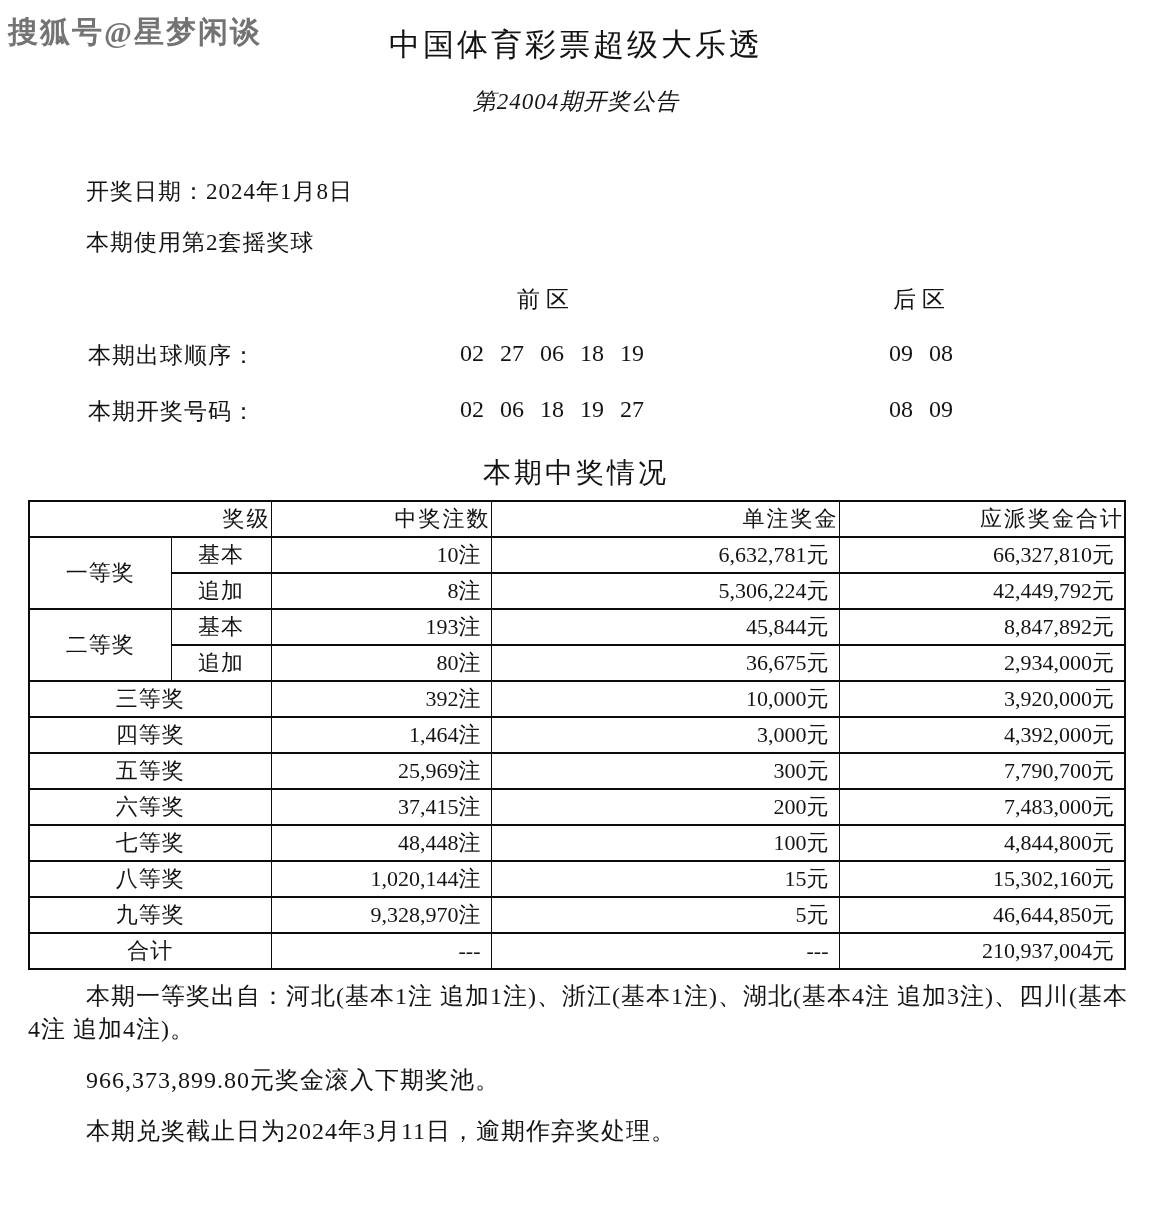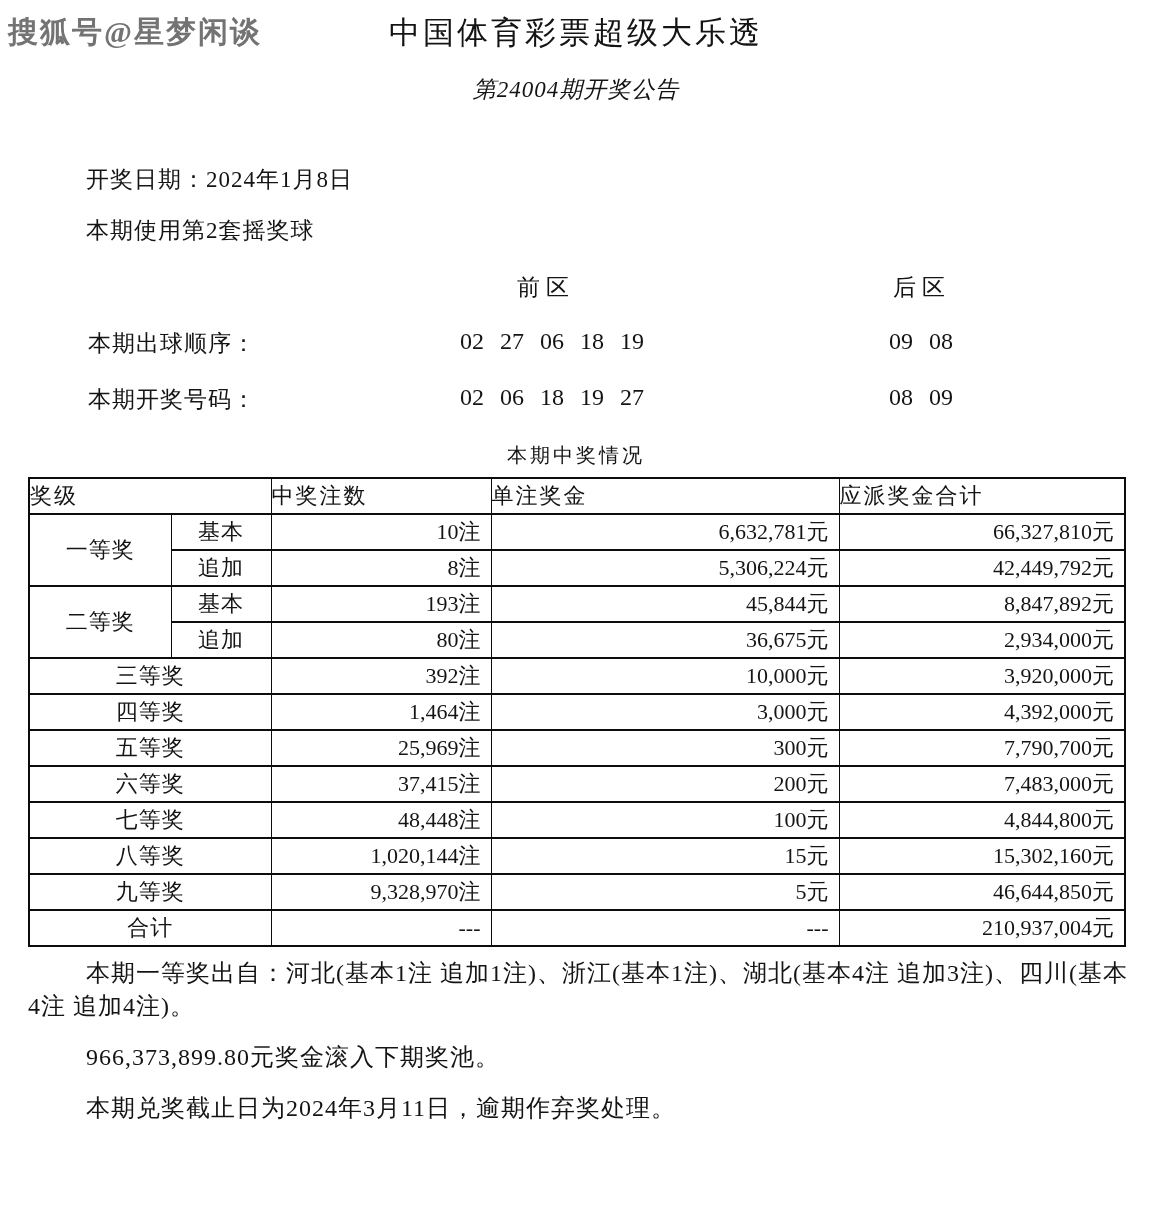--- a/index.html
+++ b/index.html
@@ -8,54 +8,54 @@
     width:1152px; height:1208px;
     position:relative; overflow:hidden;
     color:#141414;
     font-family:"Liberation Serif","DejaVu Serif",serif;
   }
   .watermark {
     position:absolute; top:12px; left:8px;
     font-size:30px; font-weight:700; letter-spacing:2px; color:#737373;
   }
   .title {
-    padding-top:12px; text-align:center;
+    padding-top:24px; text-align:center;
     font-size:31px; font-weight:400; letter-spacing:3px;
   }
   .subtitle {
     margin-top:20px; text-align:center;
     font-size:23px; letter-spacing:1px;font-style:italic;
   }
   .info { margin:60px 0 0 86px; font-size:23px; }
   .info-line { margin-bottom:21px; line-height:30px; letter-spacing:1px; }
   .info-line:last-child { margin-bottom:0; }
 
   .zone-header { position:relative; height:32px; margin-top:26px; font-size:23px; }
   .zone-header .front { position:absolute; left:546px; transform:translateX(-50%); letter-spacing:6px; }
   .zone-header .back  { position:absolute; left:922px; transform:translateX(-50%); letter-spacing:6px; }
 
   .num-row { position:relative; height:32px; margin-top:24px; font-size:23px; }
   .row-label { position:absolute; left:88px; letter-spacing:1px; }
   .num-row .front { position:absolute; left:552px; transform:translateX(-50%); }
   .num-row .back  { position:absolute; left:921px; transform:translateX(-50%); }
   .nums { font-size:24px; word-spacing:10px; white-space:nowrap;text-align:right; }
 
-  .table-title { margin-top:26px; text-align:center; font-size:20px; letter-spacing:3px; }
+  .table-title { margin-top:26px; text-align:center; font-size:28px; letter-spacing:3px; }
 
   table.prize-table {
     margin:8px 0 0 28px; width:1096px;
     border-collapse:collapse; table-layout:fixed;
     font-size:22px; border:2px solid #0c0c0c;
   }
   .prize-table th, .prize-table td {
     border:solid #0c0c0c; border-width:2px 1px;
     height:36px; padding:0 0; font-weight:400;
     overflow:hidden; white-space:nowrap;
   }
-  .prize-table th { text-align:left; letter-spacing:2px; }
+  .prize-table th { text-align:right; letter-spacing:2px; }
   .prize-table td.lvl  { text-align:center; letter-spacing:1px; }
   .prize-table td.sub  { text-align:center; letter-spacing:1px; }
   .prize-table td.name { text-align:center; letter-spacing:1px; }
   .prize-table td.num  { text-align:right; padding-right:10px;margin-left:36px; }
 
   .footer { margin:10px 20px 0 28px; font-size:24px; }
   .footer p { text-indent:58px; line-height:33px; letter-spacing:1px; }
   .footer p + p { margin-top:18px; }
 </style>
 </head>

